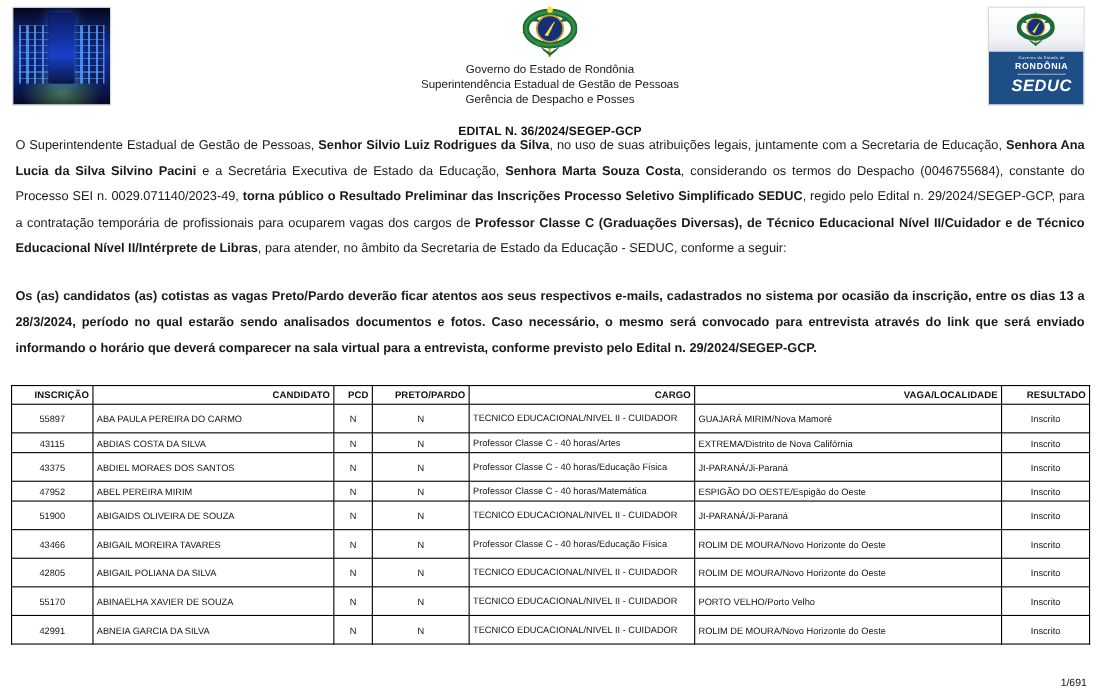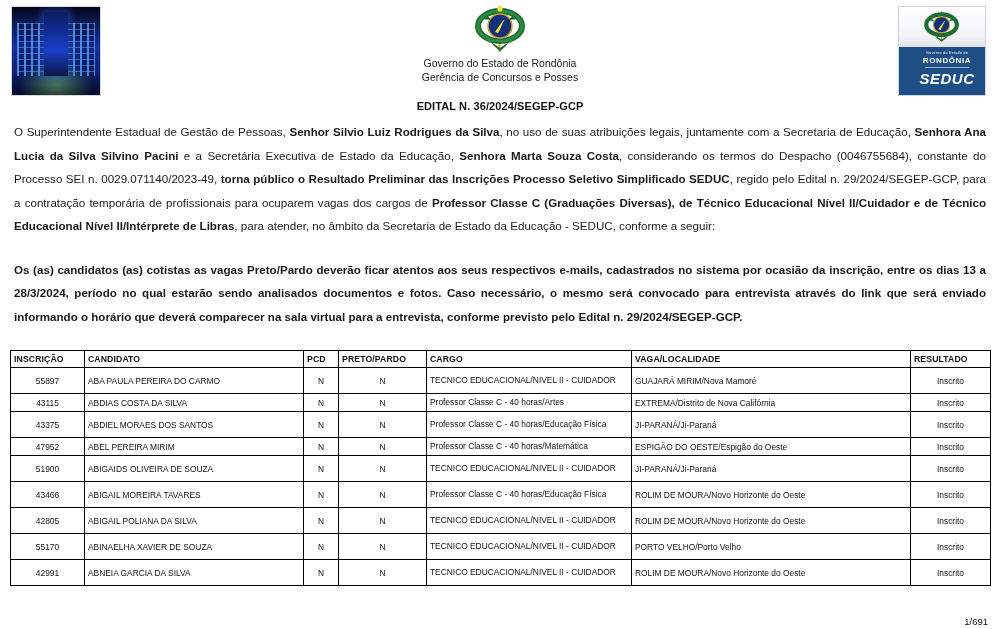--- a/index.html
+++ b/index.html
@@ -171,21 +171,21 @@
   table.result th,
   table.result td {
     border: 1px solid #000000;
     padding: 1px 3px;
     vertical-align: middle;
     overflow: hidden;
   }
   table.result thead th {
     font-size: 8.7px;
     font-weight: bold;
-    text-align: left;
+    text-align: right;
     height: 14px;
     letter-spacing: 0.1px;
     margin-top: 11px;
   }
   td.c-insc   { text-align: center; }
   td.c-cand   { text-align: left; padding-left: 5px; }
   td.c-pcd,
   td.c-pp     { text-align: center; }
   td.c-cargo  { text-align: left; vertical-align: top; padding-left: 3px; line-height: 10.5px; }
   td.c-vaga   { text-align: left; padding-left: 5px; }
@@ -228,21 +228,22 @@
         <path d="M20 26 C24 21 26 16 30 13 C27 18 26 22 23 27 Z" fill="#f2e23a"></path>
         <path d="M7 13 L12 9 L16 14 Z" fill="#1f6b33"></path>
         <path d="M43 13 L38 9 L34 14 Z" fill="#1f6b33"></path>
         <path d="M11 31 L18 33 L14 37 Z" fill="#2f8f45"></path>
         <path d="M39 31 L32 33 L36 37 Z" fill="#2f8f45"></path>
         <circle cx="25" cy="3" r="2.6" fill="#f2e23a"></circle>
         <path d="M16 36 L25 42 L34 36 L31 40 L25 45 L19 40 Z" fill="#1f6b33"></path>
       </svg>
     </div>
     <div class="org-line">Governo do Estado de Rondônia</div>
-    <div class="org-line">Gerência de Concursos e Posses</div>
+    <div class="org-line">Superintendência Estadual de Gestão de Pessoas</div>
+    <div class="org-line">Gerência de Despacho e Posses</div>
     <div class="edital-title">EDITAL N. 36/2024/SEGEP-GCP</div>
   </div>
 
   <div class="logo-seduc">
     <div class="seduc-top">
       <svg viewBox="0 0 40 34" width="36" height="31" aria-hidden="true">
         <rect x="18.6" y="0" width="1.6" height="34" fill="#c9a227"></rect>
         <ellipse cx="19.5" cy="15" rx="17" ry="11.5" fill="none" stroke="#1f6b33" stroke-width="4.6"></ellipse>
         <circle cx="19.5" cy="15" r="9" fill="#14307a"></circle>
         <circle cx="19.5" cy="15" r="9" fill="none" stroke="#c9a227" stroke-width="1.2"></circle>

